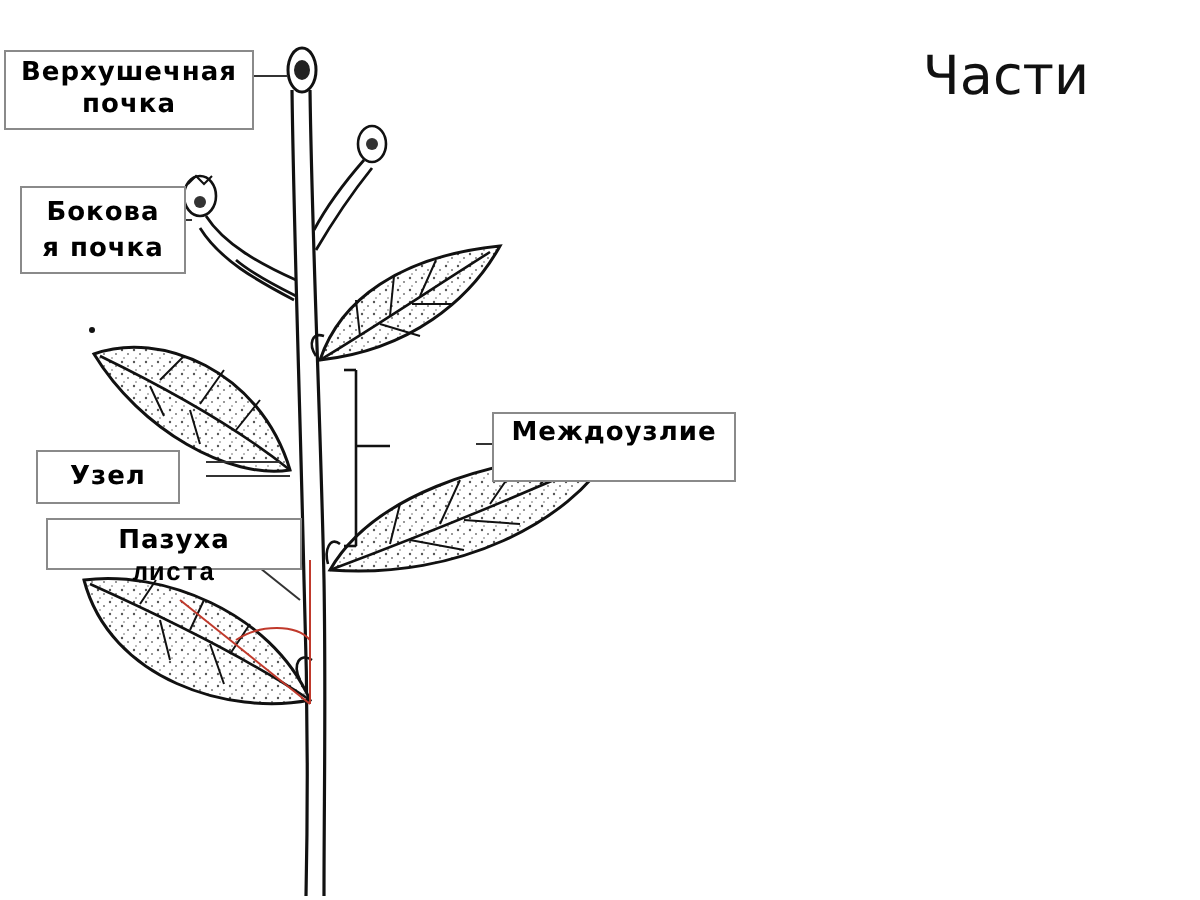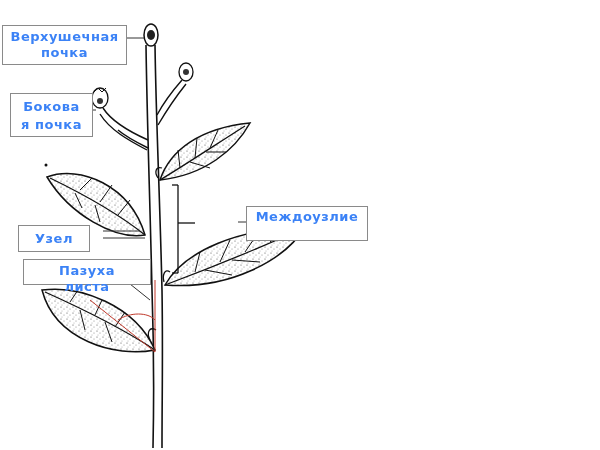--- a/index.html
+++ b/index.html
@@ -1,21 +1,21 @@
 <!DOCTYPE html>
 <html><head>
   <meta charset="utf-8">
   <style>
     html, body { margin: 0; padding: 0; background: #ffffff; }
     body { width: 600px; height: 450px; position: relative; overflow: hidden;
            font-family: "DejaVu Sans", sans-serif; color: #111; }
     .title { position: absolute; left: 438px; top: 22px; width: 130px; text-align: center;
              font-size: 27px; line-height: 34px; color: #111; }
     .label { position: absolute; background: #fff; border: 1px solid #8a8a8a;
-             font-size: 13px; font-weight: 600; color: #3b82f6; text-align: center;
+             font-size: 13px; font-weight: 600; color: #000000; text-align: center;
              box-sizing: border-box; letter-spacing: 0.5px; }
     .label span { display: block; }
     svg.plant { position: absolute; left: 0; top: 0; }
   </style>
 </head>
 <body>
 
 <svg class="plant" width="600" height="450" viewBox="0 0 600 450">
   <defs>
     <pattern id="stipple" width="6" height="6" patternUnits="userSpaceOnUse">
@@ -102,20 +102,21 @@
     <line x1="178" y1="185" x2="178" y2="273"></line>
     <line x1="172" y1="185" x2="178" y2="185"></line>
     <line x1="172" y1="273" x2="178" y2="273"></line>
     <line x1="178" y1="223" x2="195" y2="223"></line>
   </g>
 
   <circle cx="46" cy="165" r="1.5" fill="#111"></circle>
 </svg>
 
 <div class="title">
+  <div>Части</div>
 </div>
 
 <div class="label" style="left:2px; top:25px; width:125px; height:40px; padding-top:3px; line-height:16px;">
   <span>Верхушечная</span>
   <span>почка</span>
 </div>
 
 <div class="label" style="left:10px; top:93px; width:83px; height:44px; padding-top:4px; line-height:18px;">
   <span>Бокова</span>
   <span>я почка</span>
@@ -124,14 +125,14 @@
 <div class="label" style="left:246px; top:206px; width:122px; height:35px; line-height:20px;">
   <span>Междоузлие</span>
 </div>
 
 <div class="label" style="left:18px; top:225px; width:72px; height:27px; line-height:25px;">
   <span>Узел</span>
 </div>
 
 <div class="label" style="left:23px; top:259px; width:128px; height:26px; line-height:22px; overflow:visible;">
   <span>Пазуха</span>
-  <span style="margin-top:-6px; background:transparent;">листа</span>
+  <span style="margin-top:-6px; background:transparent;font-family:Liberation Mono, monospace;">листа</span>
 </div>
 
 </body></html>

